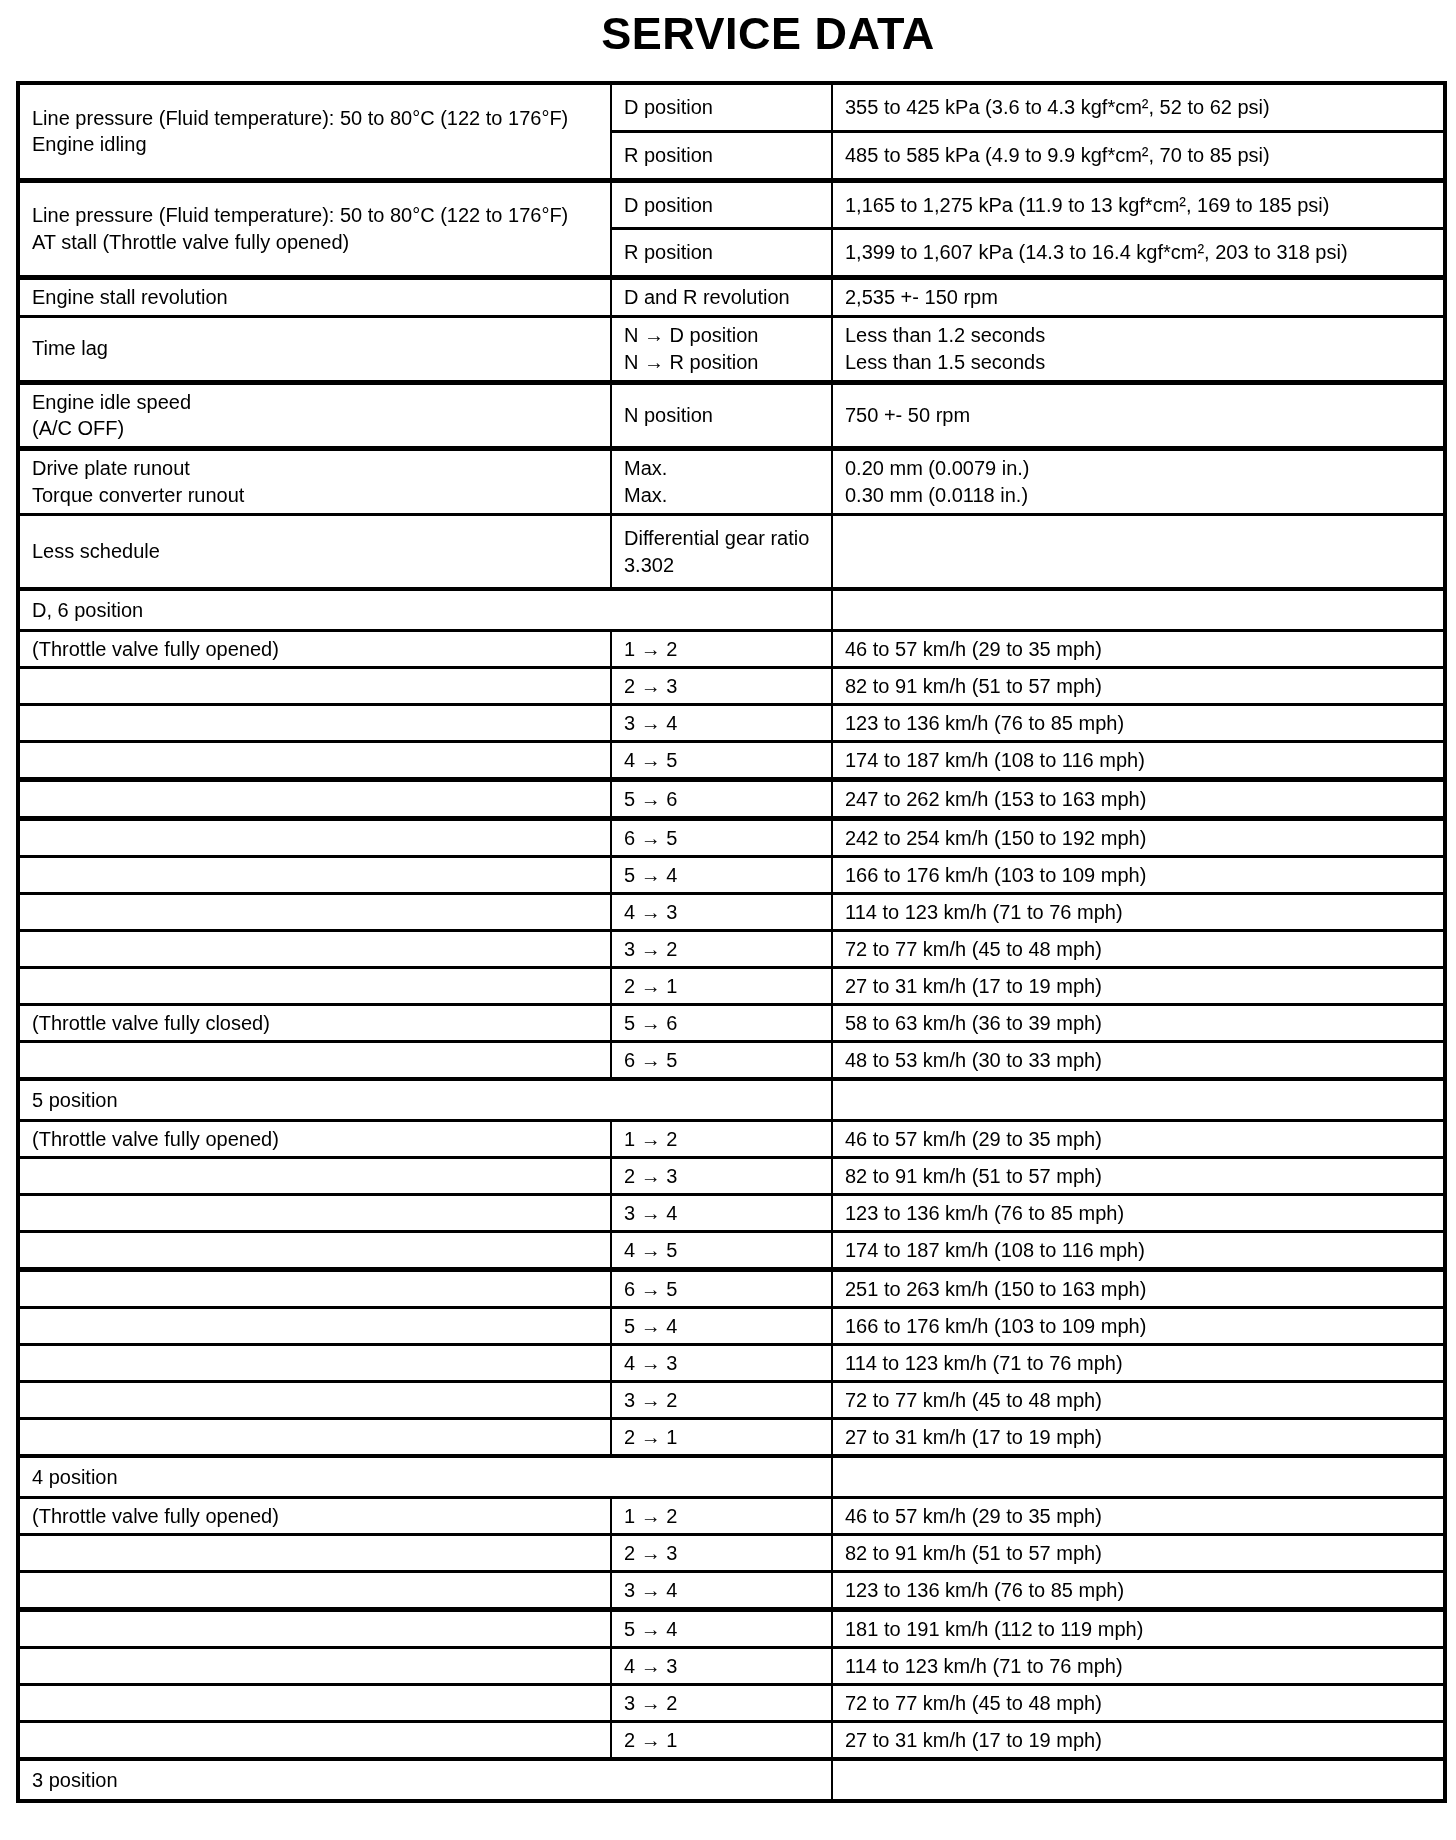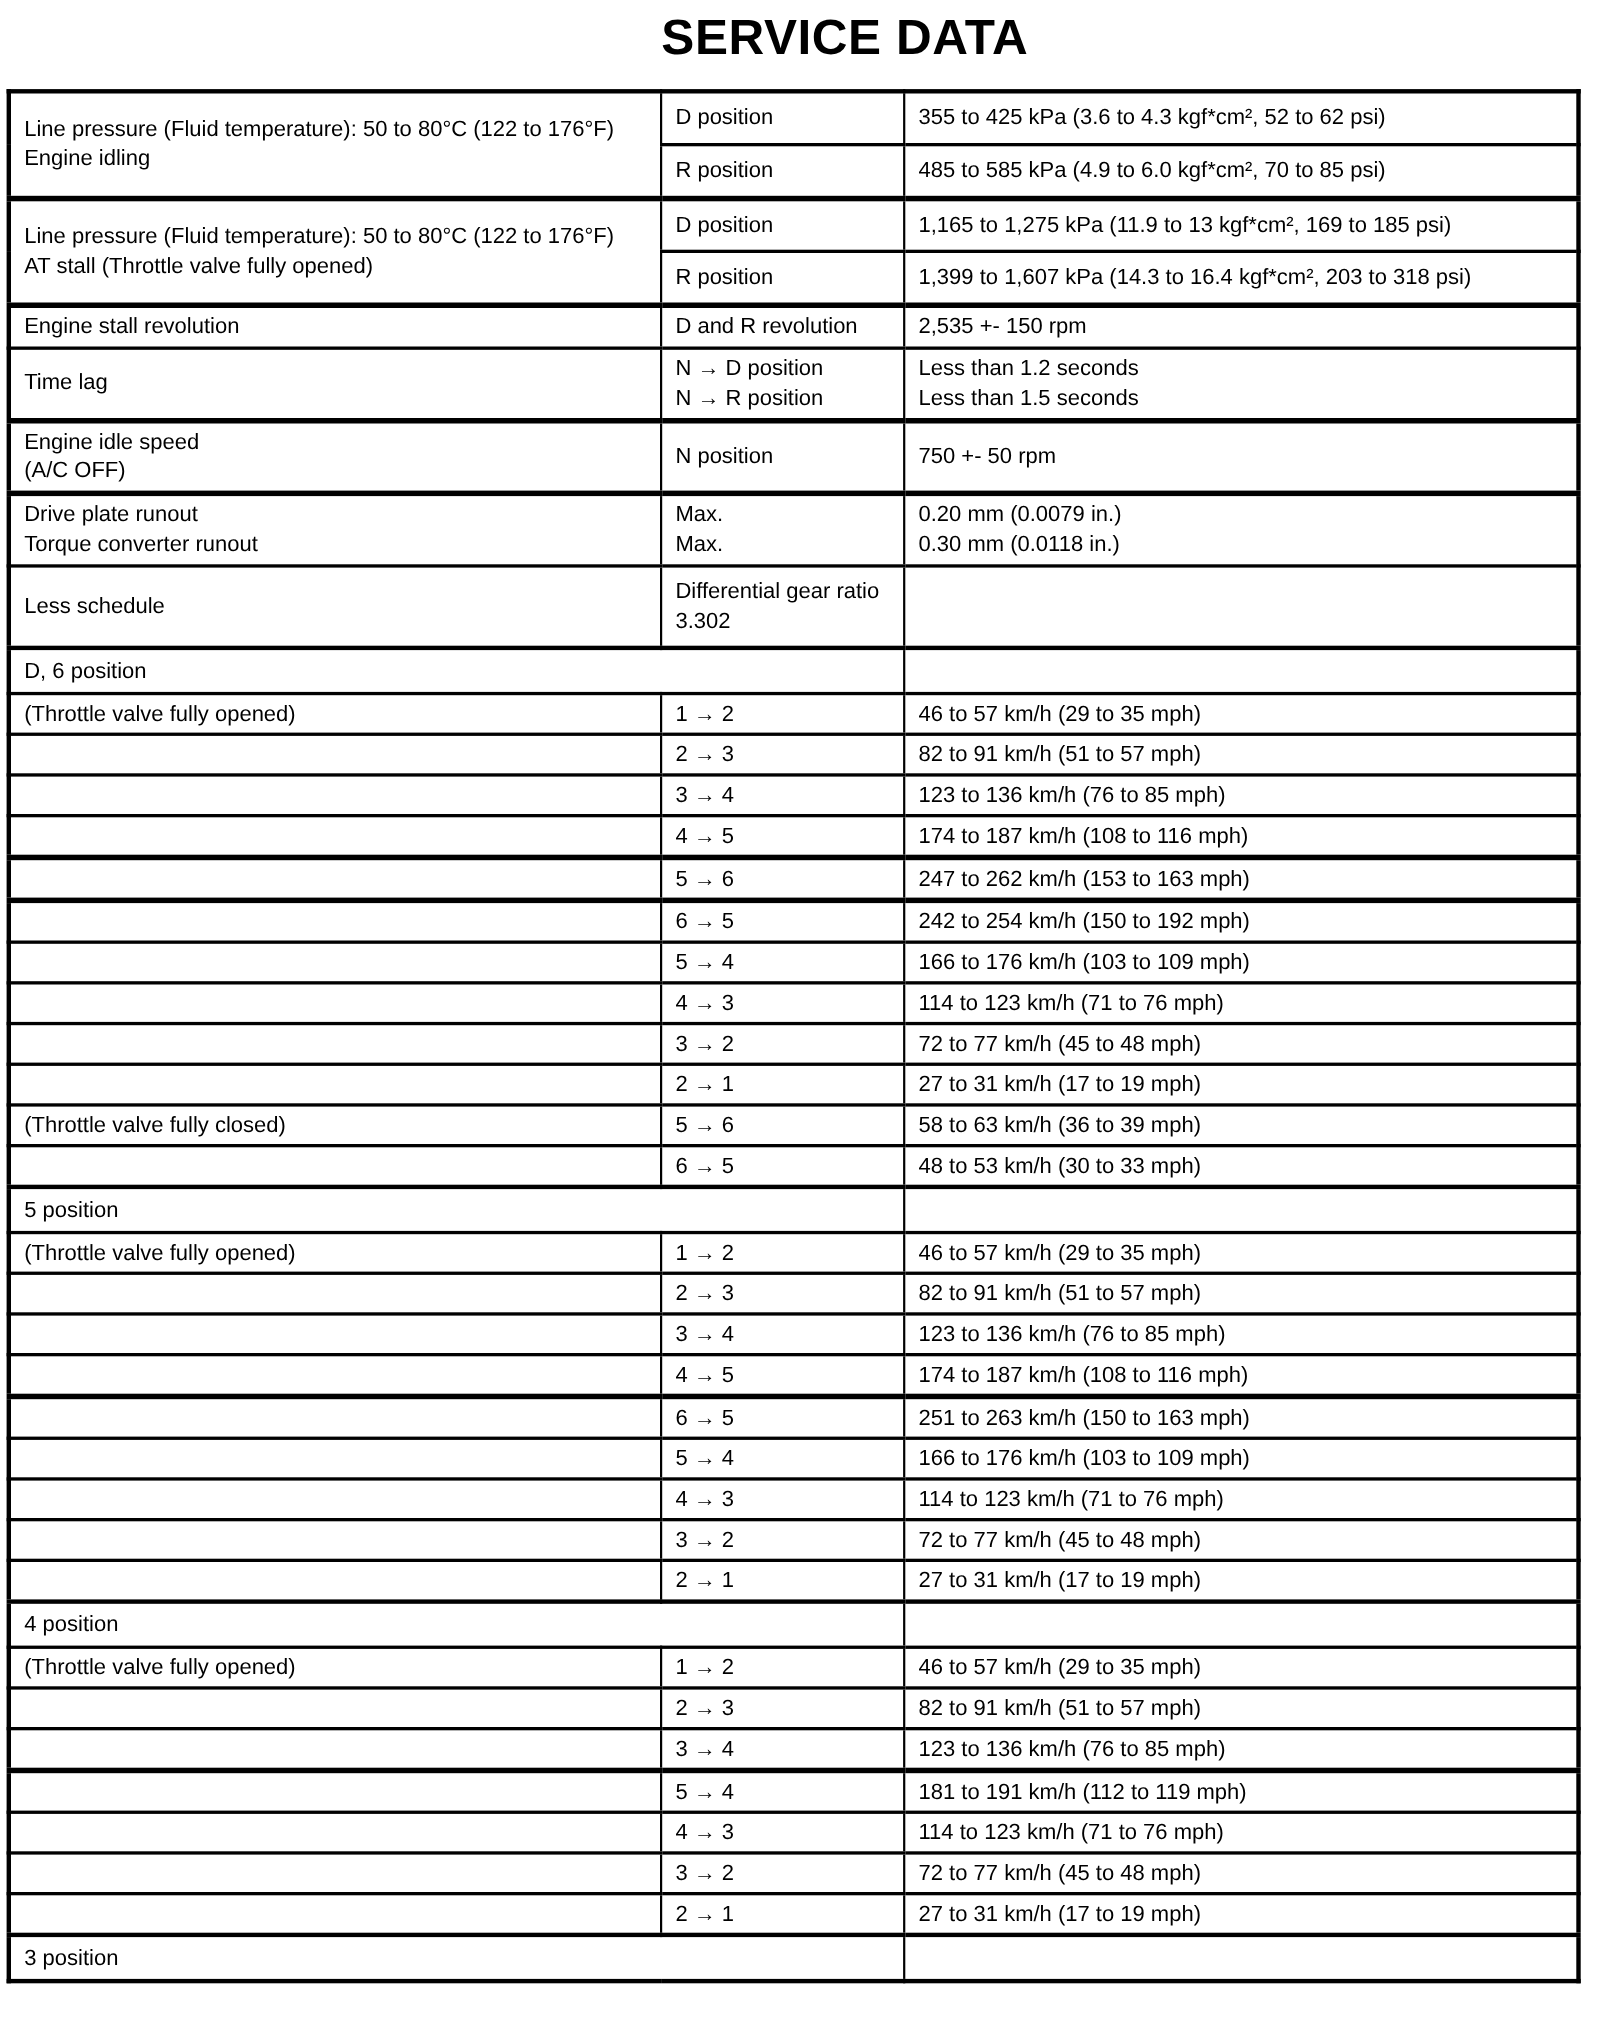--- a/index.html
+++ b/index.html
@@ -19,21 +19,21 @@
     font-weight: bold;
     text-align: center;
     letter-spacing: 0.5px;
     margin: 8px 0 21px 0;
     transform: translateX(40px);
     white-space: nowrap;
   }
   table.service {
     border-collapse: collapse;
     table-layout: fixed;
-    margin-left: 6px;
+    margin-left: 16px;
     width: 1427px;
     border: 4px solid #000;
   }
   col.c1 { width: 593px; }
   col.c2 { width: 221px; }
   col.c3 { width: 613px; }
   td {
     border: 2px solid #000;
     border-top-width: 3px;
     border-bottom-width: 3px;
@@ -74,21 +74,21 @@
     <tbody id="table-body">
 
       <tr class="tall">
         <td rowspan="2">Line pressure (Fluid temperature): 50 to 80°C (122 to 176°F)
 Engine idling</td>
         <td>D position</td>
         <td>355 to 425 kPa (3.6 to 4.3 kgf*cm², 52 to 62 psi)</td>
       </tr>
       <tr class="tall">
         <td>R position</td>
-        <td>485 to 585 kPa (4.9 to 6.0 kgf*cm², 70 to 85 psi)</td>
+        <td>485 to 585 kPa (4.9 to 9.9 kgf*cm², 70 to 85 psi)</td>
       </tr>
 
       <tr class="tall group-top">
         <td rowspan="2">Line pressure (Fluid temperature): 50 to 80°C (122 to 176°F)
 AT stall (Throttle valve fully opened)</td>
         <td>D position</td>
         <td>1,165 to 1,275 kPa (11.9 to 13 kgf*cm², 169 to 185 psi)</td>
       </tr>
       <tr class="tall">
         <td>R position</td>

